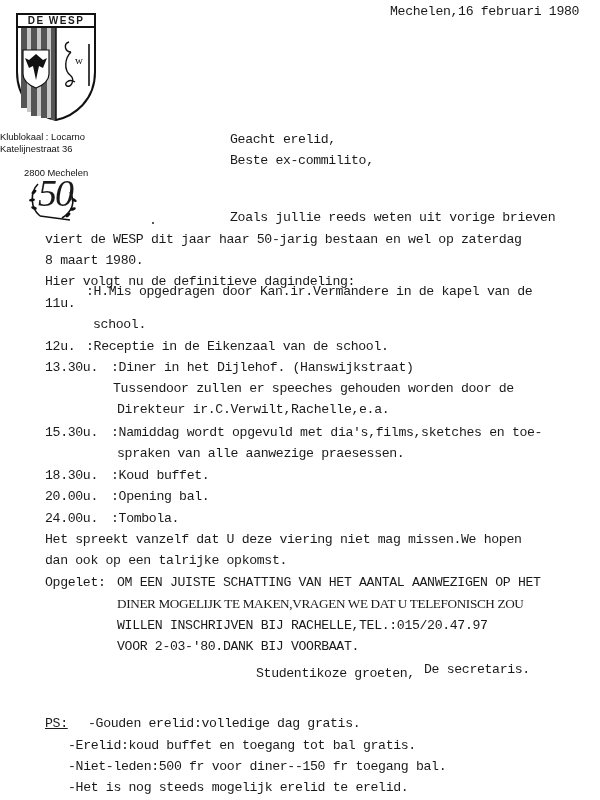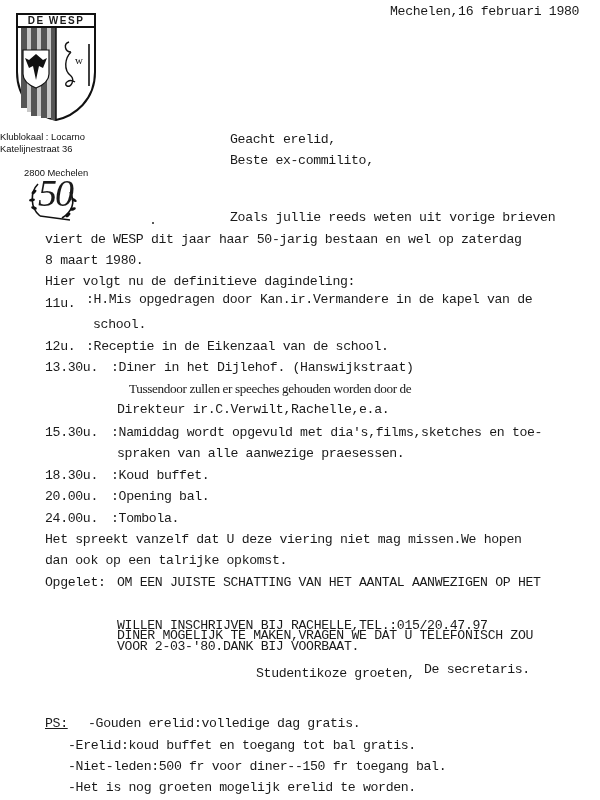--- a/index.html
+++ b/index.html
@@ -64,29 +64,29 @@
 
 <div class="dot" style="left:152px;top:222px;"></div>
 
 <div class="tw" style="left:230px;top:210px;">Zoals jullie reeds weten uit vorige brieven</div>
 <div class="tw" style="left:45px;top:232px;">viert de WESP dit jaar haar 50-jarig bestaan en wel op zaterdag</div>
 <div class="tw" style="left:45px;top:253px;">8 maart 1980.</div>
 <div class="tw" style="left:45px;top:274px;">Hier volgt nu de definitieve dagindeling:</div>
 
 <div>
   <div class="tw" style="left:45px;top:296px;">11u.</div>
-  <div class="tw" style="left:86px;top:292px;">:H.Mis opgedragen door Kan.ir.Vermandere in de kapel van de</div>
+  <div class="tw" style="left:86px;top:284px;">:H.Mis opgedragen door Kan.ir.Vermandere in de kapel van de</div>
   <div class="tw" style="left:93px;top:317px;">school.</div>
 
   <div class="tw" style="left:45px;top:339px;">12u.</div>
   <div class="tw" style="left:86px;top:339px;">:Receptie in de Eikenzaal van de school.</div>
 
   <div class="tw" style="left:45px;top:360px;">13.30u.</div>
   <div class="tw" style="left:111px;top:360px;">:Diner in het Dijlehof. (Hanswijkstraat)</div>
-  <div class="tw" style="left:129px;top:381px;font-family:Liberation Serif, serif;">Tussendoor zullen er speeches gehouden worden door de</div>
+  <div class="tw" style="left:113px;top:381px;">Tussendoor zullen er speeches gehouden worden door de</div>
   <div class="tw" style="left:117px;top:402px;">Direkteur ir.C.Verwilt,Rachelle,e.a.</div>
 
   <div class="tw" style="left:45px;top:425px;">15.30u.</div>
   <div class="tw" style="left:111px;top:425px;">:Namiddag wordt opgevuld met dia's,films,sketches en toe-</div>
   <div class="tw" style="left:117px;top:446px;">spraken van alle aanwezige praesessen.</div>
 
   <div class="tw" style="left:45px;top:468px;">18.30u.</div>
   <div class="tw" style="left:111px;top:468px;">:Koud buffet.</div>
 
   <div class="tw" style="left:45px;top:489px;">20.00u.</div>
@@ -94,24 +94,24 @@
 
   <div class="tw" style="left:45px;top:511px;">24.00u.</div>
   <div class="tw" style="left:111px;top:511px;">:Tombola.</div>
 </div>
 
 <div class="tw" style="left:45px;top:532px;">Het spreekt vanzelf dat U deze viering niet mag missen.We hopen</div>
 <div class="tw" style="left:45px;top:553px;">dan ook op een talrijke opkomst.</div>
 
 <div class="tw" style="left:45px;top:575px;">Opgelet:</div>
 <div class="tw" style="left:117px;top:575px;">OM EEN JUISTE SCHATTING VAN HET AANTAL AANWEZIGEN OP HET</div>
-<div class="tw" style="left:117px;top:628px;">DINER MOGELIJK TE MAKEN,VRAGEN WE DAT U TELEFONISCH ZOU</div>
+<div class="tw" style="left:117px;top:596px;font-family:Liberation Serif, serif;">DINER MOGELIJK TE MAKEN,VRAGEN WE DAT U TELEFONISCH ZOU</div>
 <div class="tw" style="left:117px;top:618px;">WILLEN INSCHRIJVEN BIJ RACHELLE,TEL.:015/20.47.97</div>
 <div class="tw" style="left:117px;top:639px;">VOOR 2-03-'80.DANK BIJ VOORBAAT.</div>
 
 <div class="tw" style="left:256px;top:666px;">Studentikoze groeten,</div>
 <div class="tw" style="left:424px;top:662px;">De secretaris.</div>
 
 <div class="tw u" style="left:45px;top:716px;">PS:</div>
 <div class="tw" style="left:72px;top:716px;margin-left:16px;">-Gouden erelid:volledige dag gratis.</div>
 <div class="tw" style="left:68px;top:738px;">-Erelid:koud buffet en toegang tot bal gratis.</div>
 <div class="tw" style="left:68px;top:759px;">-Niet-leden:500 fr voor diner--150 fr toegang bal.</div>
-<div class="tw" style="left:68px;top:780px;">-Het is nog groeten mogelijk erelid te worden.</div>
+<div class="tw" style="left:68px;top:780px;">-Het is nog steeds mogelijk erelid te erelid.</div>
 
 </body></html>

